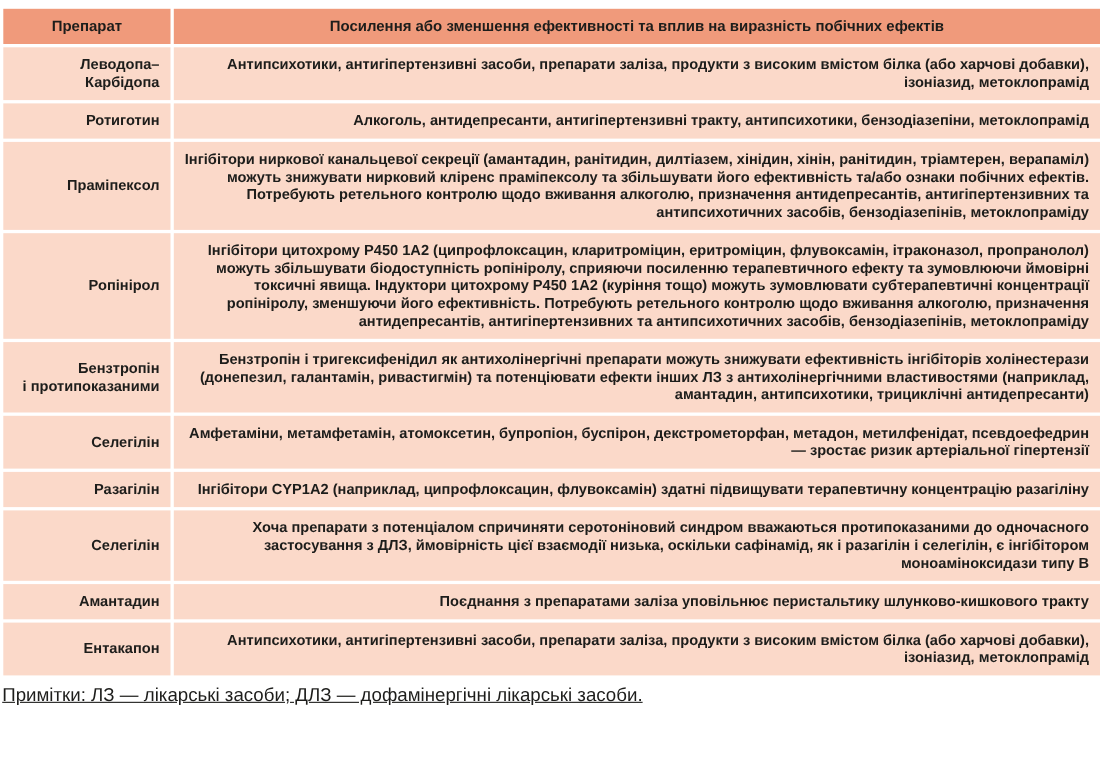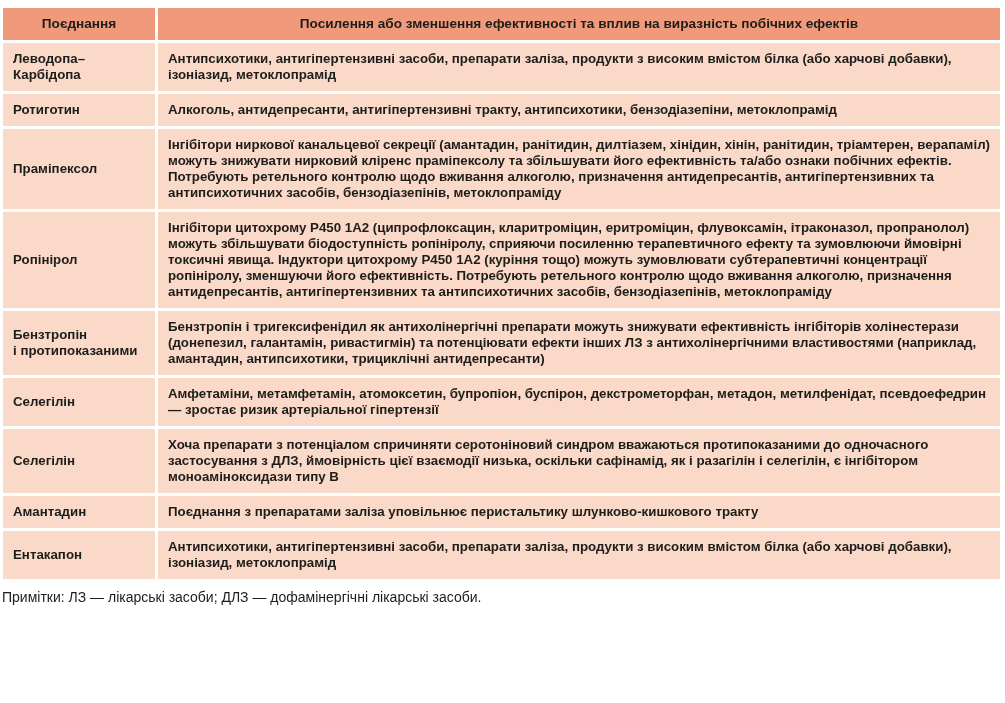--- a/index.html
+++ b/index.html
@@ -31,46 +31,47 @@
     font-weight: bold;
     padding: 8px 10px;
   }
   table.drug-table th {
     background: var(--header-bg, #f09a7b);
     text-align: center;
     font-size: 13.6px;
   }
   table.drug-table td {
     background: var(--row-bg, #fbd9c9);
-    text-align: left;
+    text-align: right;
   }
   col.col-drug  { width: 152px; }
   col.col-effect{ width: auto; }
   td.col-drug {
     white-space: pre-line;
   }
   .footnote {
     margin: 7px 0 0 2px;
-    font-size: 14px;
+    font-size: 17px;
     line-height: 16px;
     color: var(--text-color, #1d1d1b);
+    text-decoration: underline;
   }
 </style>
 </head>
 <body>
 
 <div class="page">
   <table class="drug-table">
     <colgroup>
       <col class="col-drug">
       <col class="col-effect">
     </colgroup>
     <thead>
       <tr>
-        <th class="col-drug">Поєднання</th>
+        <th class="col-drug">Препарат</th>
         <th class="col-effect">Посилення або зменшення ефективності та вплив на виразність побічних ефектів</th>
       </tr>
     </thead>
     <tbody id="table-body">
         <tr>
           <td class="col-drug">Леводопа–
 Карбідопа</td>
           <td class="col-effect">Антипсихотики, антигіпертензивні засоби, препарати заліза, продукти з високим вмістом білка (або харчові добавки), ізоніазид, метоклопрамід</td>
         </tr>
         <tr>
@@ -88,20 +89,24 @@
         <tr>
           <td class="col-drug">Бензтропін
 і протипоказаними</td>
           <td class="col-effect">Бензтропін і тригексифенідил як антихолінергічні препарати можуть знижувати ефективність інгібіторів холінестерази (донепезил, галантамін, ривастигмін) та потенціювати ефекти інших ЛЗ з антихолінергічними властивостями (наприклад, амантадин, антипсихотики, трициклічні антидепресанти)</td>
         </tr>
         <tr>
           <td class="col-drug">Селегілін</td>
           <td class="col-effect">Амфетаміни, метамфетамін, атомоксетин, бупропіон, буспірон, декстрометорфан, метадон, метилфенідат, псевдоефедрин — зростає ризик артеріальної гіпертензії</td>
         </tr>
         <tr>
+          <td class="col-drug">Разагілін</td>
+          <td class="col-effect">Інгібітори CYP1A2 (наприклад, ципрофлоксацин, флувоксамін) здатні підвищувати терапевтичну концентрацію разагіліну</td>
+        </tr>
+        <tr>
           <td class="col-drug">Селегілін</td>
           <td class="col-effect">Хоча препарати з потенціалом спричиняти серотоніновий синдром вважаються протипоказаними до одночасного застосування з ДЛЗ, ймовірність цієї взаємодії низька, оскільки сафінамід, як і разагілін і селегілін, є інгібітором моноаміноксидази типу В</td>
         </tr>
         <tr>
           <td class="col-drug">Амантадин</td>
           <td class="col-effect">Поєднання з препаратами заліза уповільнює перистальтику шлунково-кишкового тракту</td>
         </tr>
         <tr>
           <td class="col-drug">Ентакапон</td>
           <td class="col-effect">Антипсихотики, антигіпертензивні засоби, препарати заліза, продукти з високим вмістом білка (або харчові добавки), ізоніазид, метоклопрамід</td>

